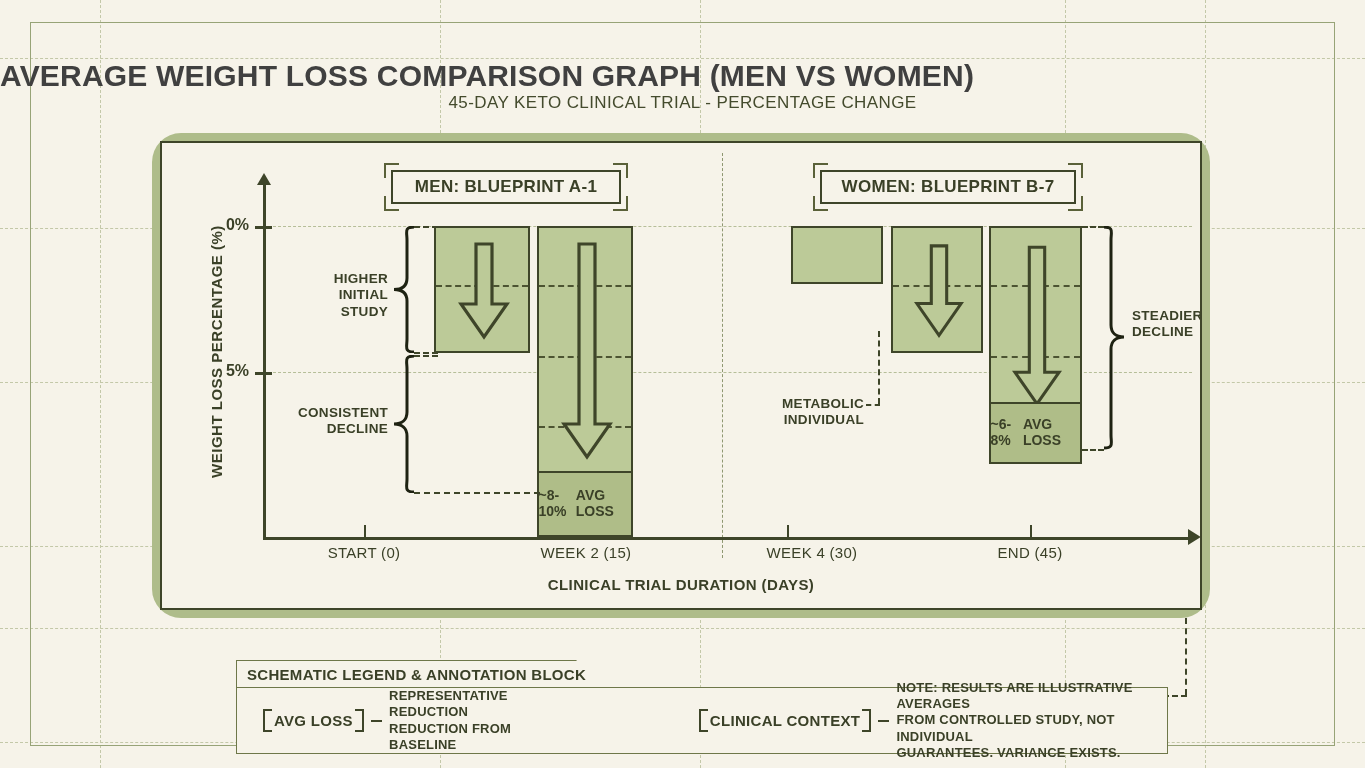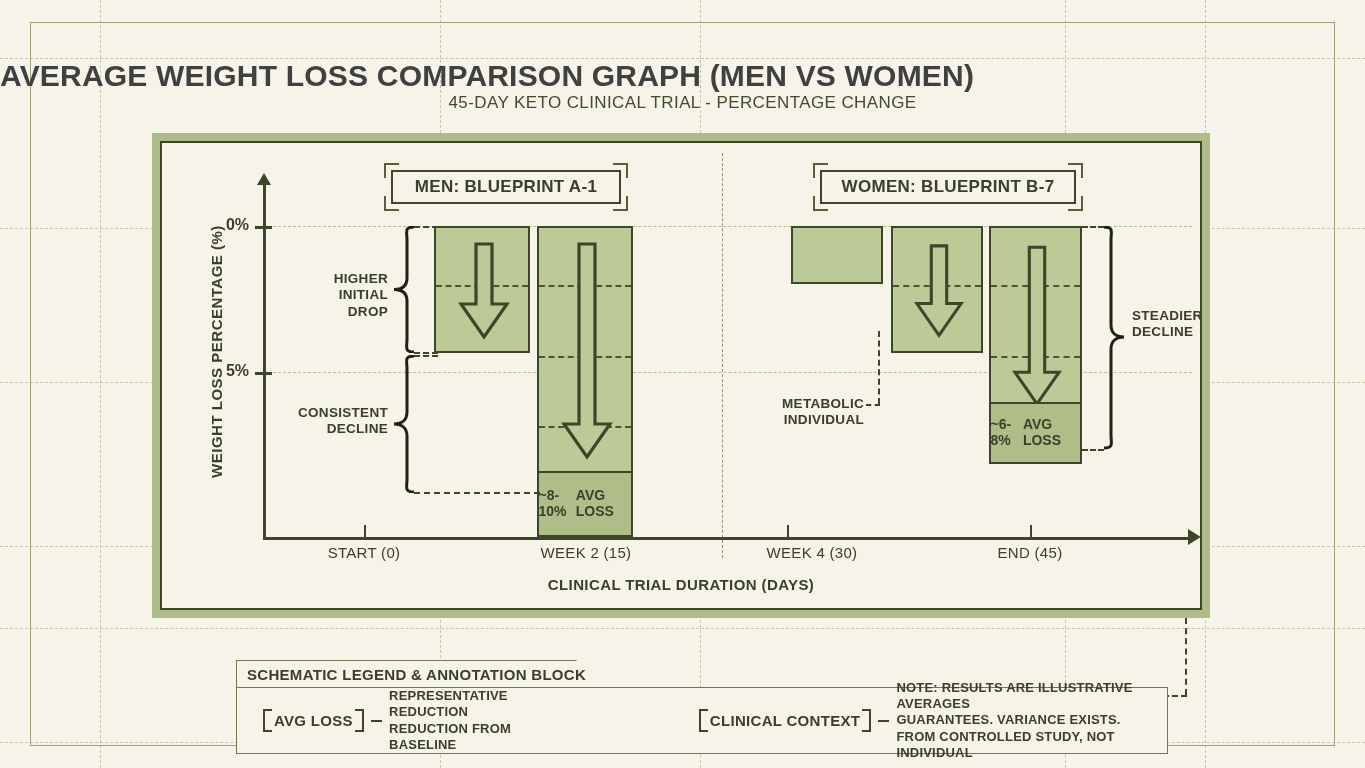--- a/index.html
+++ b/index.html
@@ -16,21 +16,21 @@
     border:1.5px solid #97A377;box-sizing:border-box;}
 
   
   .title{position:absolute;left:0;right:0;top:53px;
     font-size:30px;font-weight:bold;letter-spacing:.2px;color:#404040;margin-top:6px;}
   .subtitle{position:absolute;left:0;right:0;top:93px;text-align:center;
     font-size:17px;font-weight:normal;letter-spacing:.4px;color:#444B2D;}
 
   
   .chart-frame{position:absolute;left:152px;top:133px;width:1058px;height:485px;
-    background:#AEBC8A;box-sizing:border-box;}
+    background:#AEBC8A;box-sizing:border-box;border-radius:29px;}
   .chart-inner{position:absolute;left:8px;top:8px;right:8px;bottom:8px;
     background:#F6F3E9;border:2px solid #3E4529;box-sizing:border-box;overflow:hidden;}
 
   .panel-divider{position:absolute;left:560px;top:10px;width:0;height:405px;
     border-left:1.6px dashed #8E9770;}
 
   
   .chip{position:absolute;height:34px;border:2px solid #3E4529;
     box-sizing:border-box;display:flex;align-items:center;justify-content:center;
     padding:0 16px;font-size:17px;font-weight:bold;letter-spacing:.3px;background:#F6F3E9;}
@@ -206,21 +206,21 @@
   </div>
 
   <div class="dash-line" style="left:252px;top:83px;width:24px;"></div>
   <div class="dash-line" style="left:252px;top:209px;width:24px;"></div>
   <svg style="position:absolute;left:228px;top:83px;" width="26" height="127" viewBox="0 0 26 127">
     <path d="M24 1 C14 1 17 6 17 14 L17 52 C17 60 12 63.5 4 63.5 C12 63.5 17 67 17 75 L17 113 C17 121 14 126 24 126" fill="none" stroke="#1E2212" stroke-width="3"></path>
   </svg>
   <div class="anno" style="left:58px;top:128px;width:168px;">
     <div>HIGHER</div>
     <div>INITIAL</div>
-    <div>DROP</div>
+    <div>STUDY</div>
   </div>
 
   <div class="dash-line" style="left:252px;top:212px;width:24px;"></div>
   <div class="dash-line" style="left:252px;top:349px;width:126px;"></div>
   <svg style="position:absolute;left:228px;top:212px;" width="26" height="138" viewBox="0 0 26 138">
     <path d="M24 1 C14 1 17 6 17 14 L17 57 C17 65 12 69 4 69 C12 69 17 73 17 81 L17 124 C17 132 14 137 24 137" fill="none" stroke="#1E2212" stroke-width="3"></path>
   </svg>
   <div class="anno" style="left:58px;top:262px;width:168px;">
     <div>CONSISTENT</div>
     <div>DECLINE</div>
@@ -260,19 +260,19 @@
         <div>REPRESENTATIVE REDUCTION</div>
         <div>REDUCTION FROM BASELINE</div>
       </div>
     </div>
 
     <div class="lg-item" style="margin-left:135px;">
       <div class="lg-tag">CLINICAL CONTEXT</div>
       <div class="lg-dash"></div>
       <div class="lg-text">
         <div>NOTE: RESULTS ARE ILLUSTRATIVE AVERAGES</div>
+        <div>FROM CONTROLLED STUDY, NOT INDIVIDUAL</div>
         <div>GUARANTEES. VARIANCE EXISTS.</div>
-        <div>FROM CONTROLLED STUDY, NOT INDIVIDUAL</div>
       </div>
     </div>
 
   </div>
 </div>
 
 </body></html>

